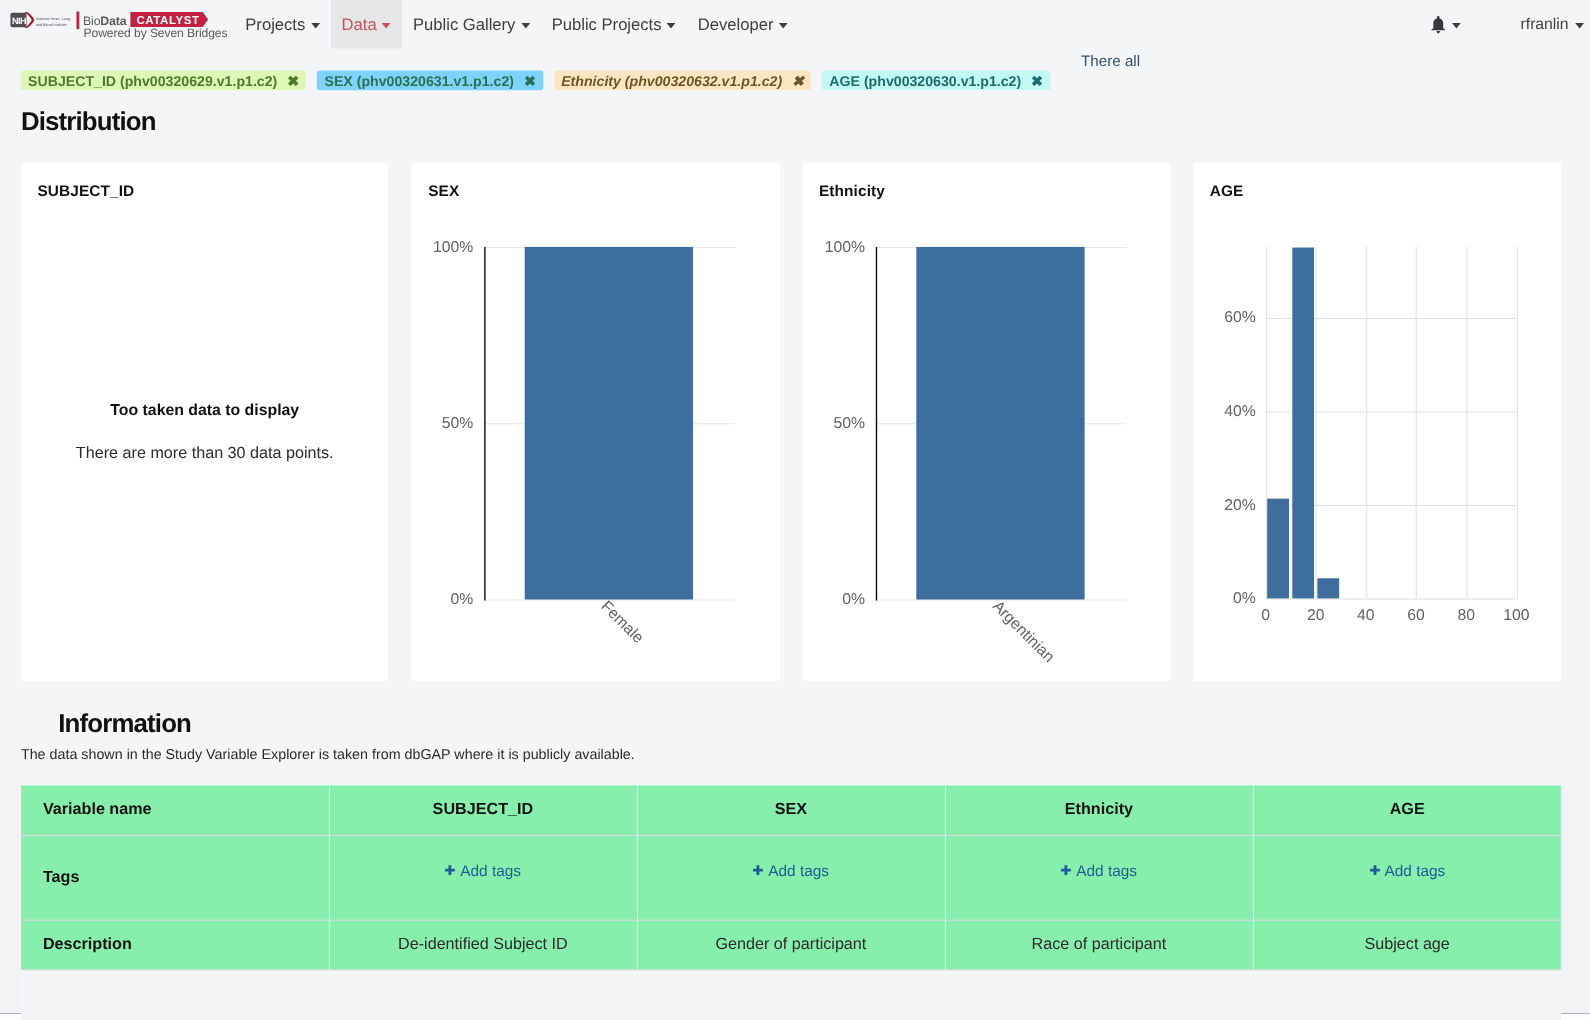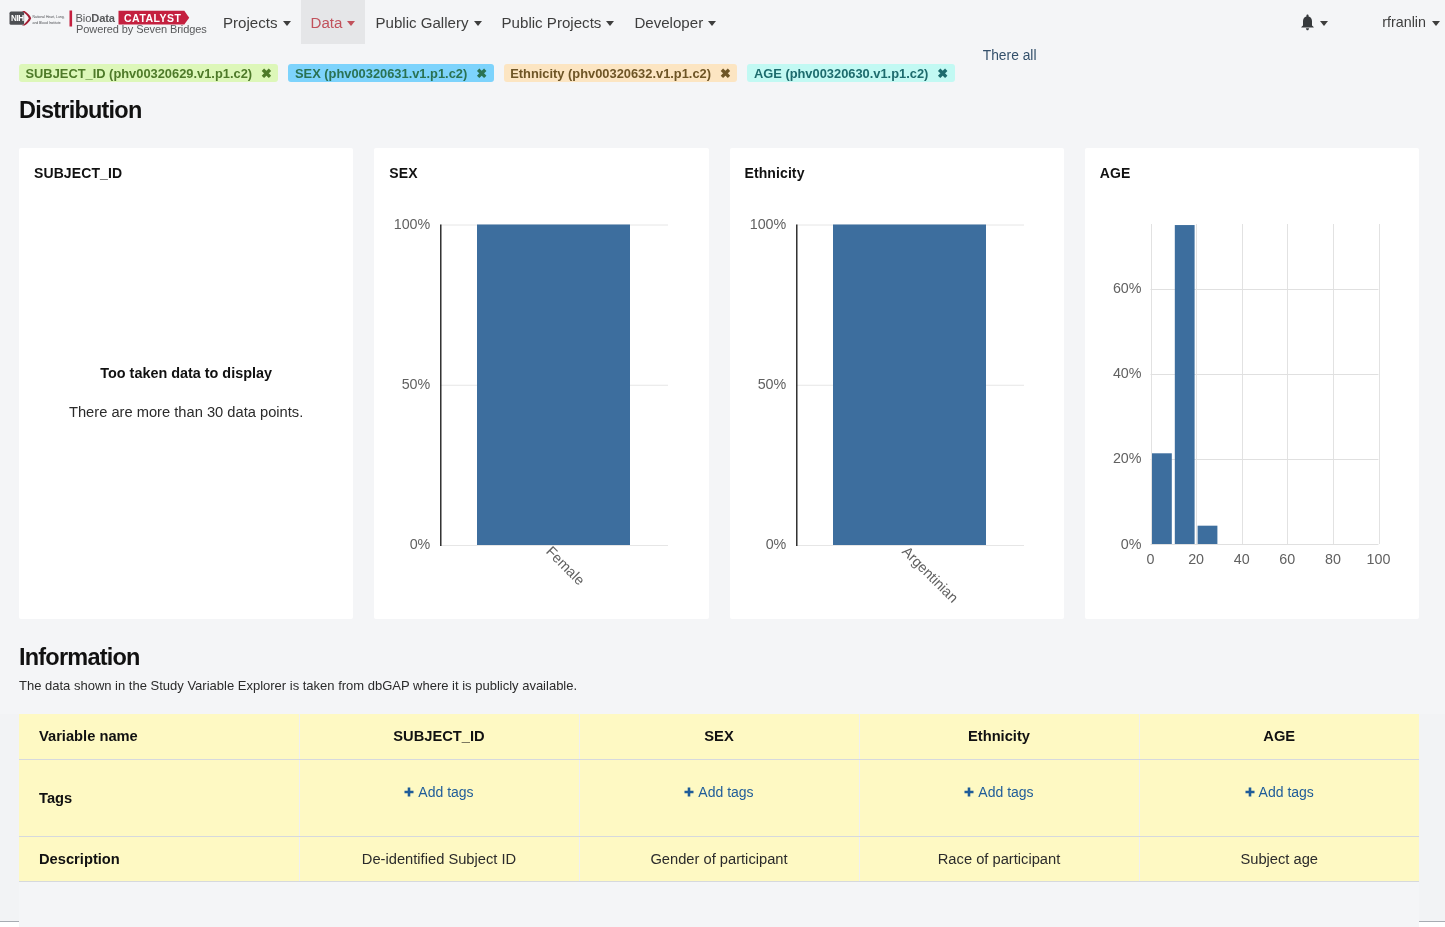--- a/index.html
+++ b/index.html
@@ -31,37 +31,37 @@
   .chip{display:flex;align-items:center;height:18px;border-radius:3px;padding:0 6.5px;
         font-size:12.87px;font-weight:bold;margin-right:10px;white-space:nowrap;margin-top:36px;}
   .chip .x{margin-left:9px;font-size:13px;cursor:pointer;font-weight:bold;line-height:1;}
   .clearall{color:#34506b;font-size:13.8px;margin-left:18px;cursor:pointer;}
 
   
   .content{position:absolute;left:0;top:0;width:1445px;}
   h2.section{font-size:23.5px;font-weight:bold;color:#111;letter-spacing:-0.78px;
              position:absolute;left:19px;}
   h2#dist-h{top:96.6px;}
-  h2#info-h{top:643.6px;}
+  h2#info-h{top:643.6px;margin-left:34px;}
   .cards{position:absolute;left:19px;top:148px;width:1400px;height:471px;}
   .card{background:#fff;border-radius:2px;position:absolute;top:0;width:334.25px;height:471px;}
   .card-title{font-size:14px;font-weight:bold;color:#111;position:absolute;left:15px;top:17px;
               letter-spacing:0.1px;}
 
   .info-empty{position:absolute;left:0;right:0;top:217px;text-align:center;}
   .info-empty .t1{font-size:14.4px;font-weight:bold;color:#111;line-height:17px;}
   .info-empty .t2{font-size:14.7px;color:#2b2b2b;margin-top:22px;line-height:17px;}
 
   svg.chart{position:absolute;left:0;top:0;}
   .ax-lbl{font-family:"Liberation Sans",sans-serif;font-size:14.3px;fill:#616161;}
 
   
   .info-note{font-size:13px;color:#2b2b2b;
              position:absolute;left:19px;top:678px;}
-  table.info{width:1400px;border-collapse:collapse;background:#fef9c3;
+  table.info{width:1400px;border-collapse:collapse;background:#86efac;
              table-layout:fixed;position:absolute;left:19px;top:714px;}
   table.info td{border-bottom:1px solid #d6d9dd;border-right:1px solid #eff0f2;
                 font-size:14.7px;color:#2b2b2b;
                 text-align:center;padding:0;height:45px;vertical-align:middle;width:280px;}
   table.info td:last-child{border-right:none;}
   table.info td.rowhead{text-align:left;padding-left:20px;font-weight:bold;color:#111;
                 border-right:1px solid #eff0f2;width:280px;}
   table.info tr.hrow td{font-weight:bold;color:#111;height:45px;}
   table.info tr.tags td{height:77px;}
   .addtags{color:#1f5c99;font-size:14px;cursor:pointer;display:inline-flex;align-items:center;
@@ -135,21 +135,21 @@
 
 <div class="chips">
     <div class="chip" style="background: rgb(221, 247, 185); color: rgb(78, 122, 41);">
       <span>SUBJECT_ID (phv00320629.v1.p1.c2)</span>
       <span class="x">✖</span>
     </div>
     <div class="chip" style="background: #7dd3fc; color: rgb(42, 114, 83);">
       <span>SEX (phv00320631.v1.p1.c2)</span>
       <span class="x">✖</span>
     </div>
-    <div class="chip" style="background: rgb(252, 229, 194); color: rgb(110, 85, 38);">
+    <div class="chip" style="background: rgb(252, 229, 194); color: rgb(110, 85, 38); font-style: italic;">
       <span>Ethnicity (phv00320632.v1.p1.c2)</span>
       <span class="x">✖</span>
     </div>
     <div class="chip" style="background: rgb(194, 249, 243); color: rgb(29, 107, 109);">
       <span>AGE (phv00320630.v1.p1.c2)</span>
       <span class="x">✖</span>
     </div>
     <div class="clearall">There all</div>
   </div>
 

